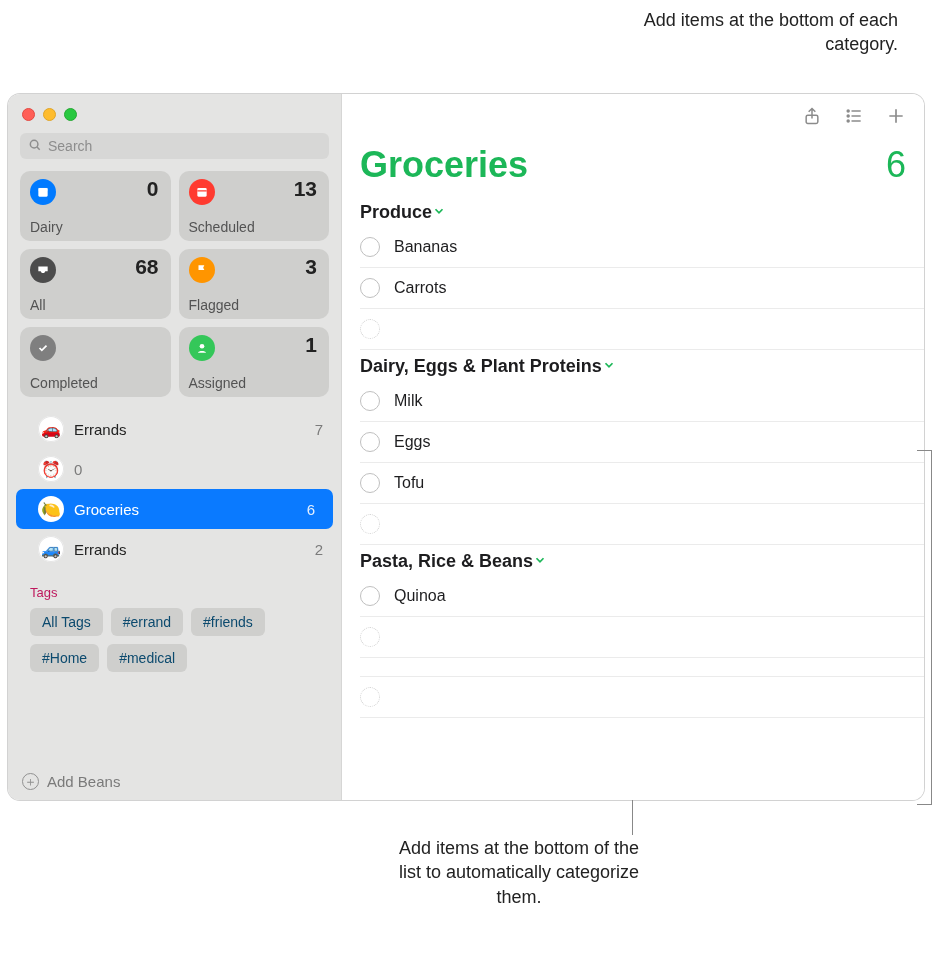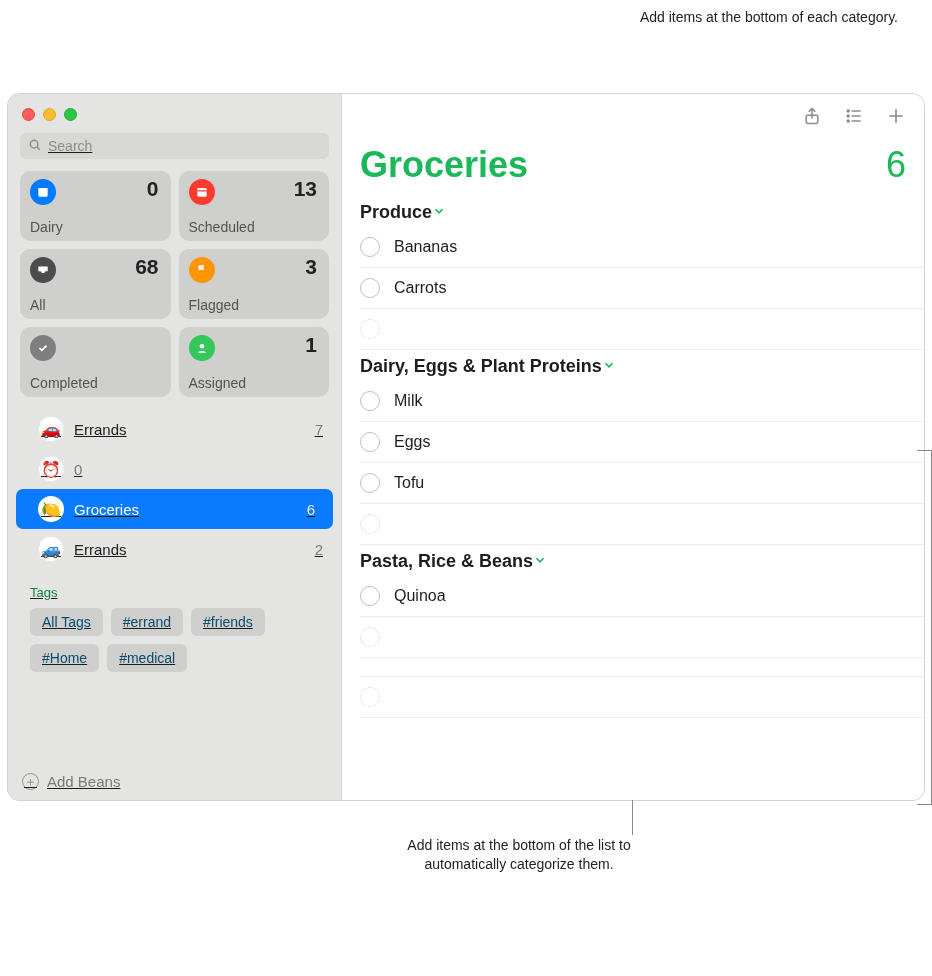--- a/index.html
+++ b/index.html
@@ -7,21 +7,21 @@
     font-family: -apple-system, BlinkMacSystemFont, "Helvetica Neue", Arial, sans-serif;
     background: #fff;
     width: 932px;
     height: 976px;
     position: relative;
     font-size: 15px;
     color: #1d1d1f;
   }
   .annotation {
     position: absolute;
-    font-size: 14px;
+    font-size: 18px;
     color: #222;
     text-align: center;
     line-height: 1.35;
   }
   .annotation.top { top: 8px; right: 34px; text-align: right; width: 320px;}
   .annotation.bottom { top: 836px; left: 394px; width: 250px;}
   .window {
     position: absolute;
     top: 94px;
     left: 8px;
@@ -33,21 +33,20 @@
     display: flex;
     background: #fff;
   }
   .sidebar {
     width: 334px;
     flex: 0 0 334px;
     background: #e4e4e3;
     display: flex;
     flex-direction: column;
     border-right: 1px solid #d6d6d5;
-    text-decoration: underline;
   }
   .traffic {
     display: flex;
     gap: 8px;
     padding: 14px 14px 8px 14px;
   }
   .tl { width: 13px; height: 13px; border-radius: 50%; }
   .tl.red { background: #ff5f57; border:1px solid #e34942;}
   .tl.yellow { background: #febc2e; border:1px solid #e0a528;}
   .tl.green { background: #28c840; border:1px solid #26a934;}
@@ -136,21 +135,21 @@
   .list-row.selected {
     background:#0a7aff; color:#fff; border-radius:7px;
     margin: 0 8px; padding-left:22px;
   }
   .list-row.selected .n { color:#e3efff; }
   .list-row.selected .emoji { box-shadow:none; }
 
   .tags-section {
     padding: 8px 14px 0px 22px;
   }
-  .tags-title { font-size:13px; color:#15803d; margin: 6px 0 8px 0; }
+  .tags-title { font-size:13px; color:#be185d; margin: 6px 0 8px 0; }
   .tags-wrap { display:flex; flex-wrap:wrap; gap:8px; }
   .tag {
     background:#cfcfcd;
     border-radius:6px;
     padding: 6px 12px;
     font-size:14px;
     color:#0c4a6e;
     cursor:pointer;
   }
   .addlist {

